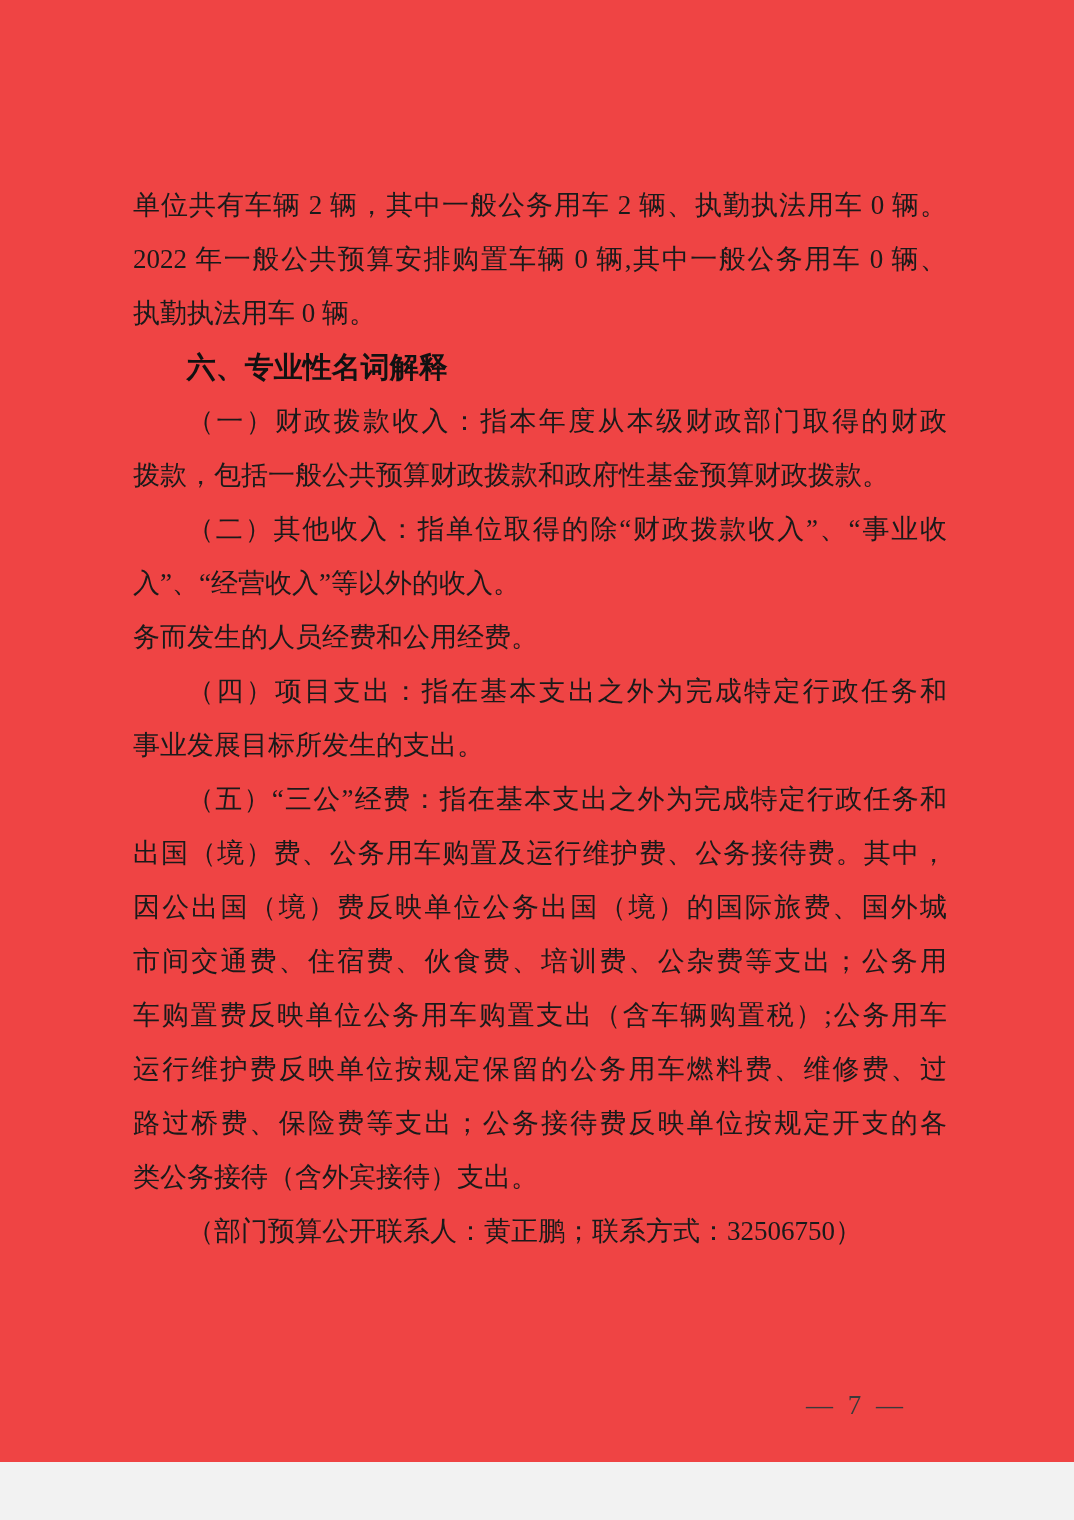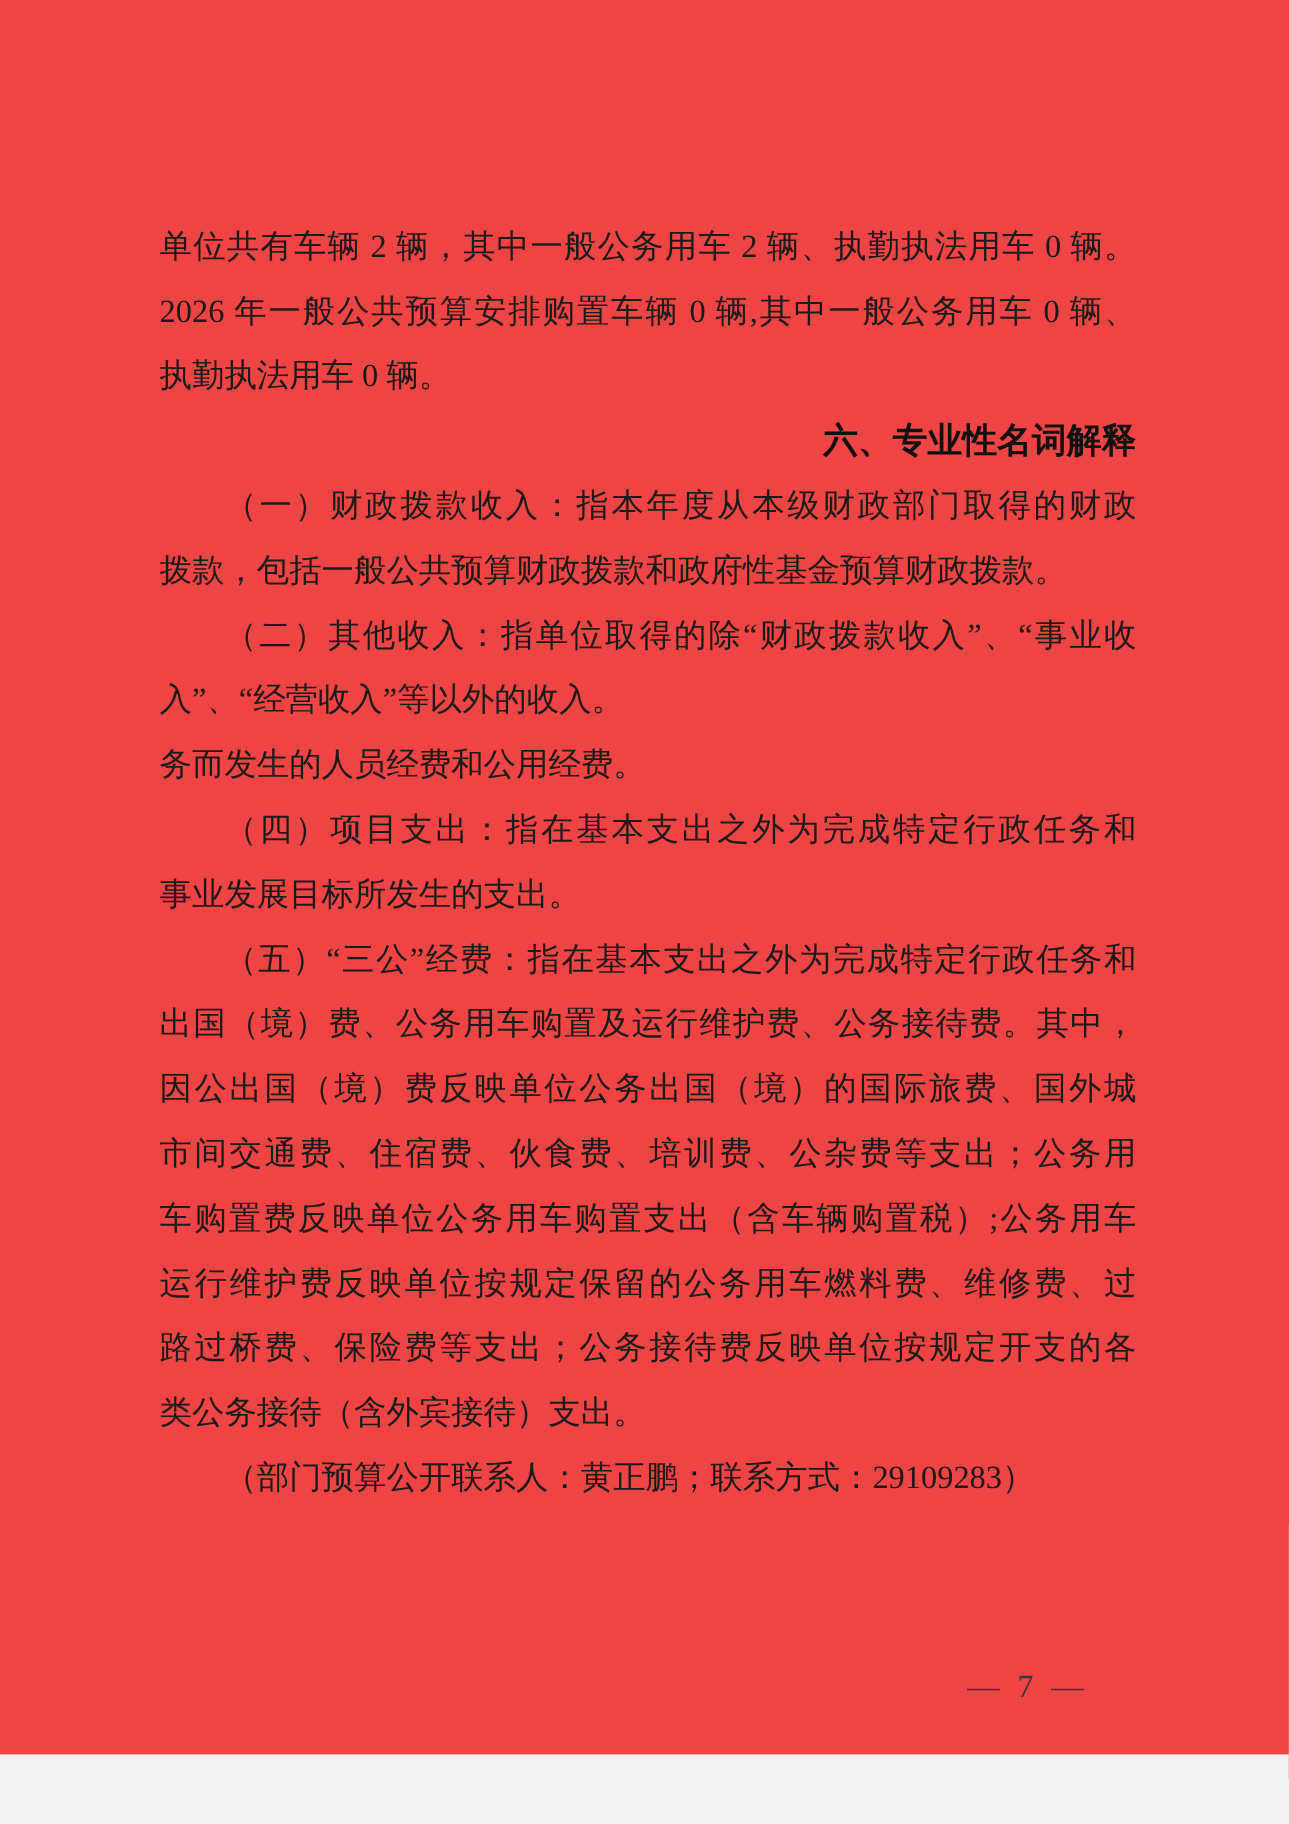--- a/index.html
+++ b/index.html
@@ -43,21 +43,21 @@
     text-indent: 2em;
   }
   .heading {
     font-family: "DejaVu Sans", "Liberation Sans", sans-serif;
     font-weight: 700;
     font-size: 29px;
     line-height: 54px;
     height: 54px;
     color: #111111;
     text-indent: 1.85em;
-    text-align: right;
+    text-align: left;
   }
   .lead {
     font-weight: 400;
   }
   .page-number {
     position: absolute;
     top: 1390px;
     left: 806px;
     font-size: 27px;
     letter-spacing: 4px;
@@ -65,21 +65,21 @@
     font-family: "Liberation Serif", "DejaVu Serif", serif;
   }
 </style>
 </head>
 <body>
 
 <div class="page">
   <div class="content">
 
     <div class="line">单位共有车辆 2 辆，其中一般公务用车 2 辆、执勤执法用车 0 辆。</div>
-    <div class="line">2026 年一般公共预算安排购置车辆 0 辆,其中一般公务用车 0 辆、</div>
+    <div class="line">2022 年一般公共预算安排购置车辆 0 辆,其中一般公务用车 0 辆、</div>
     <div class="line lastline">执勤执法用车 0 辆。</div>
 
     <div class="heading">六、专业性名词解释</div>
 
     <div class="line indent"><span class="lead">（一）财政拨款收入：</span><span>指本年度从本级财政部门取得的财政</span></div>
     <div class="line lastline">拨款，包括一般公共预算财政拨款和政府性基金预算财政拨款。</div>
 
     <div class="line indent"><span class="lead">（二）其他收入：</span><span>指单位取得的除“财政拨款收入”、“事业收</span></div>
     <div class="line lastline">入”、“经营收入”等以外的收入。</div>
 
@@ -90,18 +90,18 @@
 
     <div class="line indent"><span class="lead">（五）“三公”经费：</span><span>指在基本支出之外为完成特定行政任务和</span></div>
     <div class="line">出国（境）费、公务用车购置及运行维护费、公务接待费。其中，</div>
     <div class="line">因公出国（境）费反映单位公务出国（境）的国际旅费、国外城</div>
     <div class="line">市间交通费、住宿费、伙食费、培训费、公杂费等支出；公务用</div>
     <div class="line">车购置费反映单位公务用车购置支出（含车辆购置税）;公务用车</div>
     <div class="line">运行维护费反映单位按规定保留的公务用车燃料费、维修费、过</div>
     <div class="line">路过桥费、保险费等支出；公务接待费反映单位按规定开支的各</div>
     <div class="line lastline">类公务接待（含外宾接待）支出。</div>
 
-    <div class="line lastline indent">（部门预算公开联系人：黄正鹏；联系方式：29109283）</div>
+    <div class="line lastline indent">（部门预算公开联系人：黄正鹏；联系方式：32506750）</div>
 
   </div>
 
   <div class="page-number">— 7 —</div>
 </div>
 
 </body></html>

